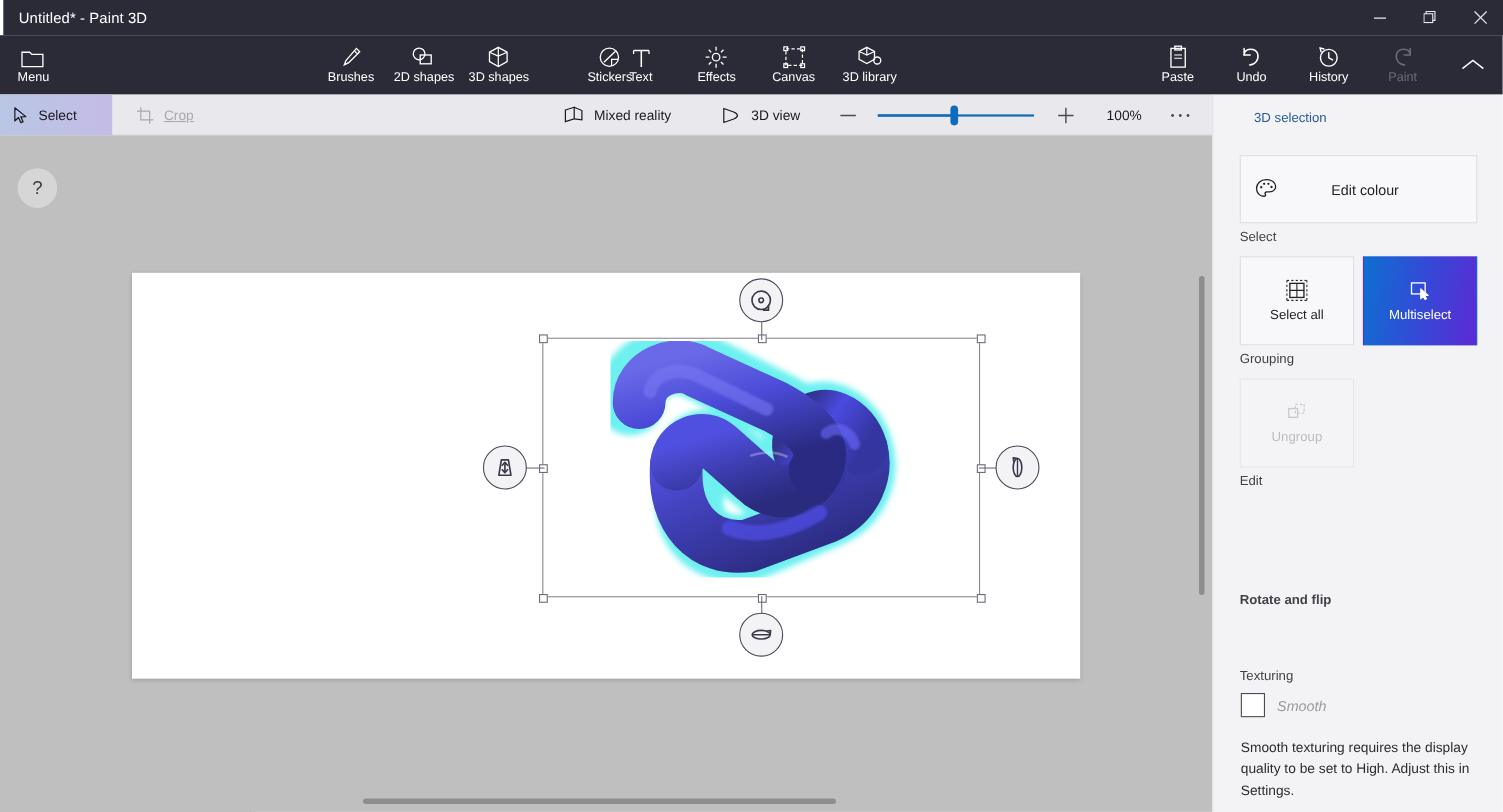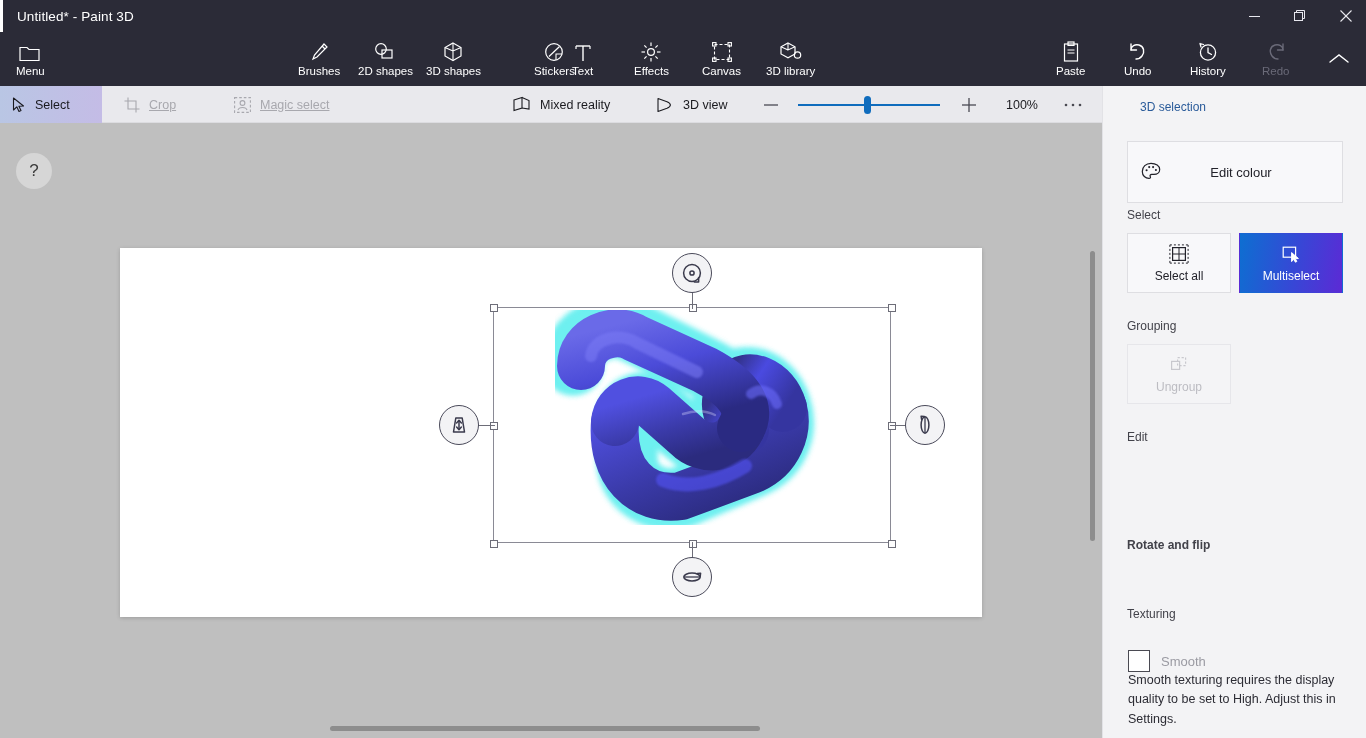--- a/index.html
+++ b/index.html
@@ -141,21 +141,21 @@
     position: absolute; left: 24px; width: 216px; height: 62px;
     background: #f8f8fa; border: 1px solid #dedee2;
     display: flex; align-items: center;
     font-size: 13px; color: #22222a;
   }
   .big-btn .ico { width: 46px; display: flex; align-items: center; justify-content: center; }
   .big-btn .lbl { flex: 1; text-align: center; padding-right: 34px; }
 
   .tile-row { position: absolute; left: 24px; display: flex; gap: 8px; }
   .tile {
-    width: 104px; height: 60px; background: #f8f8fa; border: 1px solid #dedee2;
+    width: 104px; height: 81px; background: #f8f8fa; border: 1px solid #dedee2;
     display: flex; flex-direction: column; align-items: center; justify-content: center;
     gap: 5px; font-size: 12px; color: #22222a;
   }
   .tile.active {
     background: linear-gradient(100deg,#0d6fd1 0%, #3747d6 55%, #5c2ad5 100%);
     color: #ffffff; border-color: transparent;
   }
   .tile.active svg { stroke: #ffffff !important; }
   .tile.disabled { color: #bcbcc2; border-color: #e6e6ea; background: #f4f4f6; }
   .tile.disabled svg { stroke: #c8c8ce !important; }
@@ -340,21 +340,21 @@
     <span>History</span>
   </div>
 
   <div class="ribbon-item disabled" style="left:1256px;">
     <div class="ico">
       <svg width="22" height="22" viewBox="0 0 22 22">
           <path d="M18 9 L18 3 M18 9 C18 5 14 3 10 4 C5 5.4 4 11 7 15 C8.5 17 11 18 13 18" fill="none" stroke="#6a6a78" stroke-width="1.4" stroke-linecap="round"></path>
           <path d="M18 9 L12.5 9" fill="none" stroke="#6a6a78" stroke-width="1.4" stroke-linecap="round"></path>
         </svg>
     </div>
-    <span>Redo</span>
+    <span>Paint</span>
   </div>
 
   <div class="ribbon-item" style="left:1322px;">
     <div class="ico" style="height:54px;align-items:center">
       <svg width="22" height="14" viewBox="0 0 22 14">
           <polyline points="2,10 11,3 20,10" fill="none" stroke="#fff" stroke-width="1.4" stroke-linecap="round"></polyline>
         </svg>
     </div>
   </div>
 </div>
@@ -373,30 +373,20 @@
   <div class="tb-item disabled" style="left:112px;width:92px;">
     <span>
       <svg width="16" height="16" viewBox="0 0 16 16">
           <path d="M4 0.5 L4 12 L15.5 12" fill="none" stroke="#a8a8ae" stroke-width="1.1"></path>
           <path d="M0.5 4 L12 4 L12 15.5" fill="none" stroke="#a8a8ae" stroke-width="1.1"></path>
         </svg>
     </span>
     <span>Crop</span>
   </div>
 
-  <div class="tb-item disabled" style="left:222px;width:140px;">
-    <span>
-      <svg width="17" height="16" viewBox="0 0 17 16">
-          <rect x="0.6" y="0.6" width="15.8" height="14.8" fill="none" stroke="#a8a8ae" stroke-width="1.1" stroke-dasharray="2.6 2"></rect>
-          <circle cx="8.5" cy="6" r="2.4" fill="none" stroke="#a8a8ae" stroke-width="1.1"></circle>
-          <path d="M4 13 C5 9.6 12 9.6 13 13" fill="none" stroke="#a8a8ae" stroke-width="1.1"></path>
-        </svg>
-    </span>
-    <span>Magic select</span>
-  </div>
 
   <div class="tb-item" style="left:500px;width:140px;">
     <span>
       <svg width="19" height="17" viewBox="0 0 19 17">
           <path d="M2 4 L10 1.5 L10 12 L2 14.6 Z" fill="none" stroke="#1a1a1f" stroke-width="1.1"></path>
           <path d="M10 1.5 L17 4.5 L17 13 L10 12" fill="none" stroke="#1a1a1f" stroke-width="1.1"></path>
         </svg>
     </span>
     <span>Mixed reality</span>
   </div>
@@ -625,19 +615,19 @@
       <span>Ungroup</span>
     </div>
   </div>
 
   <div class="section-label" style="position:absolute;top:344px;">Edit</div>
 
   <div class="section-label" style="position:absolute;top:452px;font-weight:bold;">Rotate and flip</div>
 
   <div class="section-label" style="position:absolute;top:521px;">Texturing</div>
 
-  <div class="checkrow" style="top:564px;left:25px;position:absolute;">
+  <div class="checkrow" style="top:544px;left:25px;position:absolute;font-style:italic;">
     <div class="checkbox"></div>
     <span class="clabel">Smooth</span>
   </div>
 
   <div class="note" style="top:585px;left:25px;position:absolute;">Smooth texturing requires the display quality to be set to High. Adjust this in Settings.</div>
 </div>
 
 </body></html>

